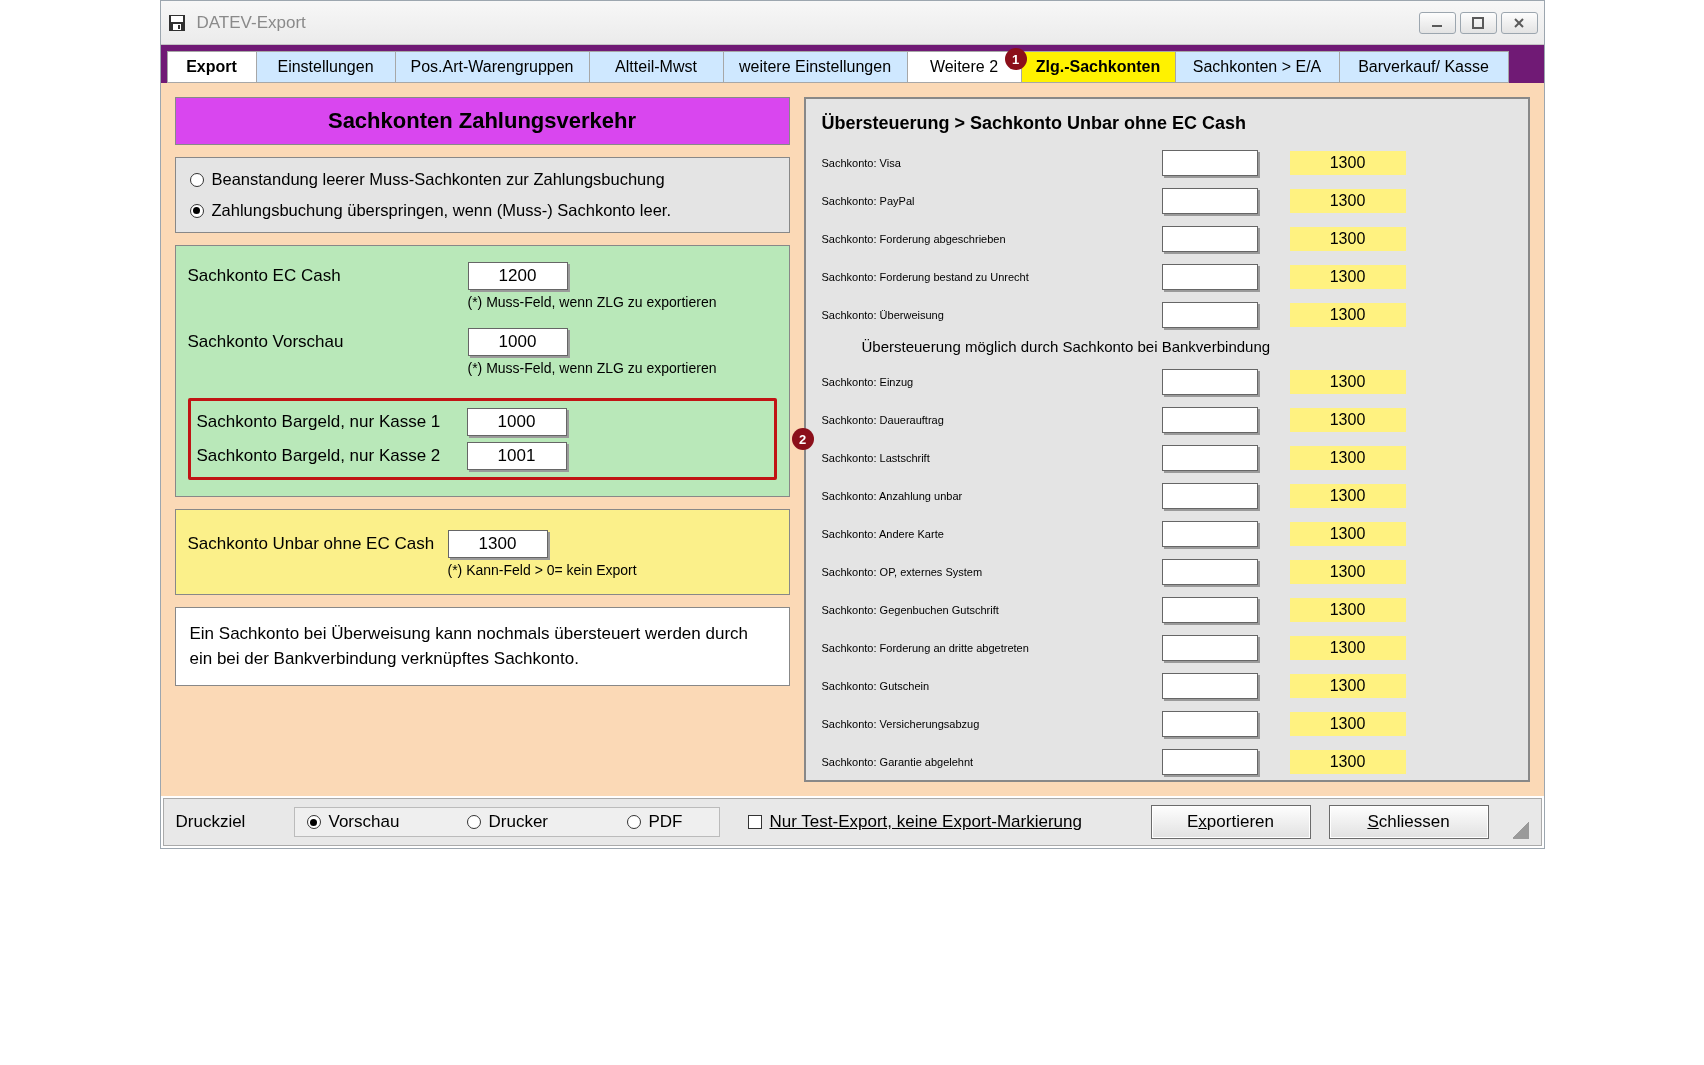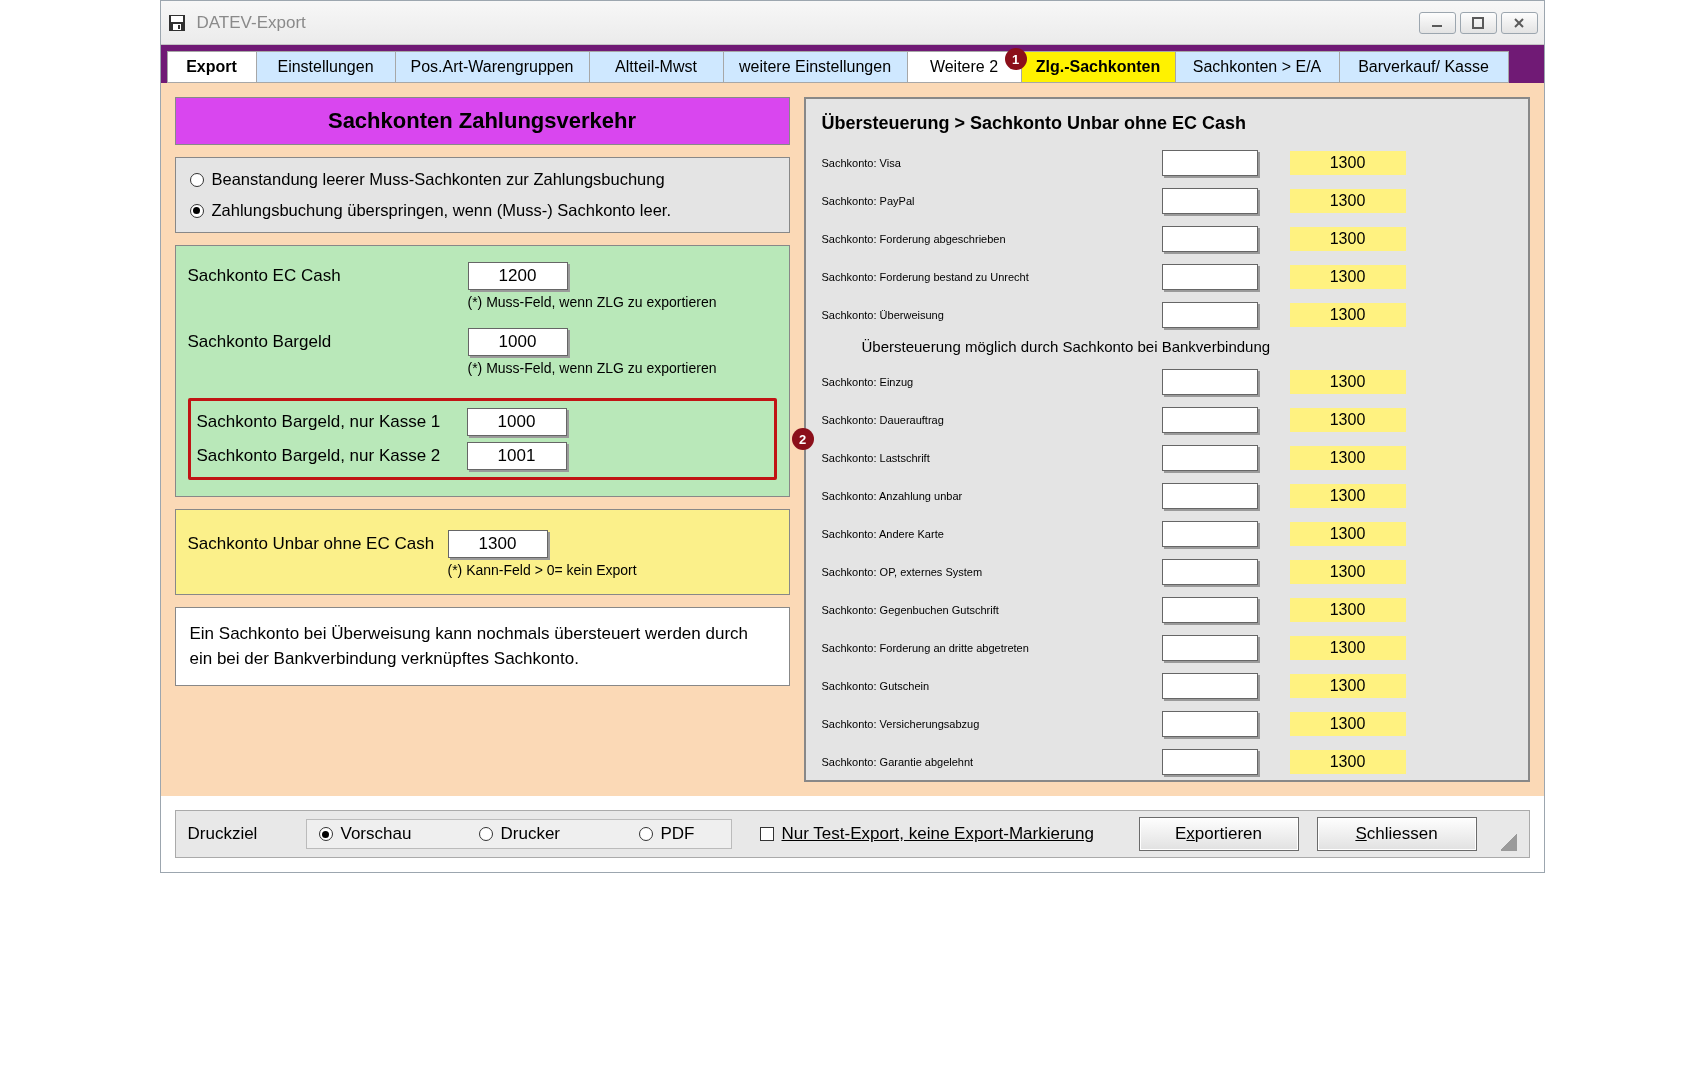--- a/index.html
+++ b/index.html
@@ -164,21 +164,21 @@
   .r-value {
     margin-left:32px;
     width:116px;height:24px;
     background:#fff280;
     display:flex;align-items:center;justify-content:center;
     font-size:16px;
   }
   .r-note { font-size:15px; padding:4px 0 8px 40px; }
   .bottombar {
     background:#ffffff;
-    padding:14px;
+    padding:2px;
   }
   .bottom-panel {
     border:1px solid #aaa;
     background:#e8e8e8;
     padding:6px 12px;
     display:flex;
     align-items:center;
     gap:18px;
     font-size:17px;
   }
@@ -276,21 +276,21 @@
       </div>
 
       <div class="green-block">
         <div class="field-row">
           <span class="field-label">Sachkonto EC Cash</span>
           <span class="field-input">1200</span>
         </div>
         <div class="hint">(*) Muss-Feld, wenn ZLG zu exportieren</div>
 
         <div class="field-row" style="margin-top:12px;">
-          <span class="field-label">Sachkonto Bargeld</span>
+          <span class="field-label">Sachkonto Vorschau</span>
           <span class="field-input">1000</span>
         </div>
         <div class="hint">(*) Muss-Feld, wenn ZLG zu exportieren</div>
 
         <div class="red-box">
           <div class="field-row">
             <span class="field-label">Sachkonto Bargeld, nur Kasse 1</span>
             <span class="field-input">1000</span>
           </div>
           <div class="field-row">

